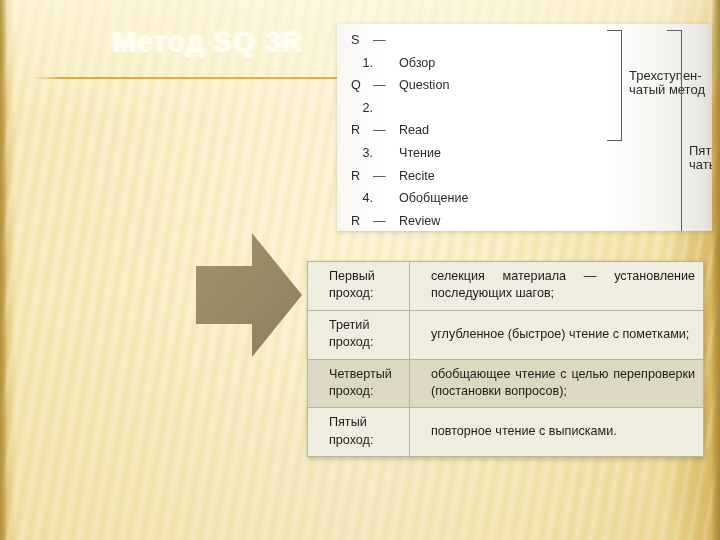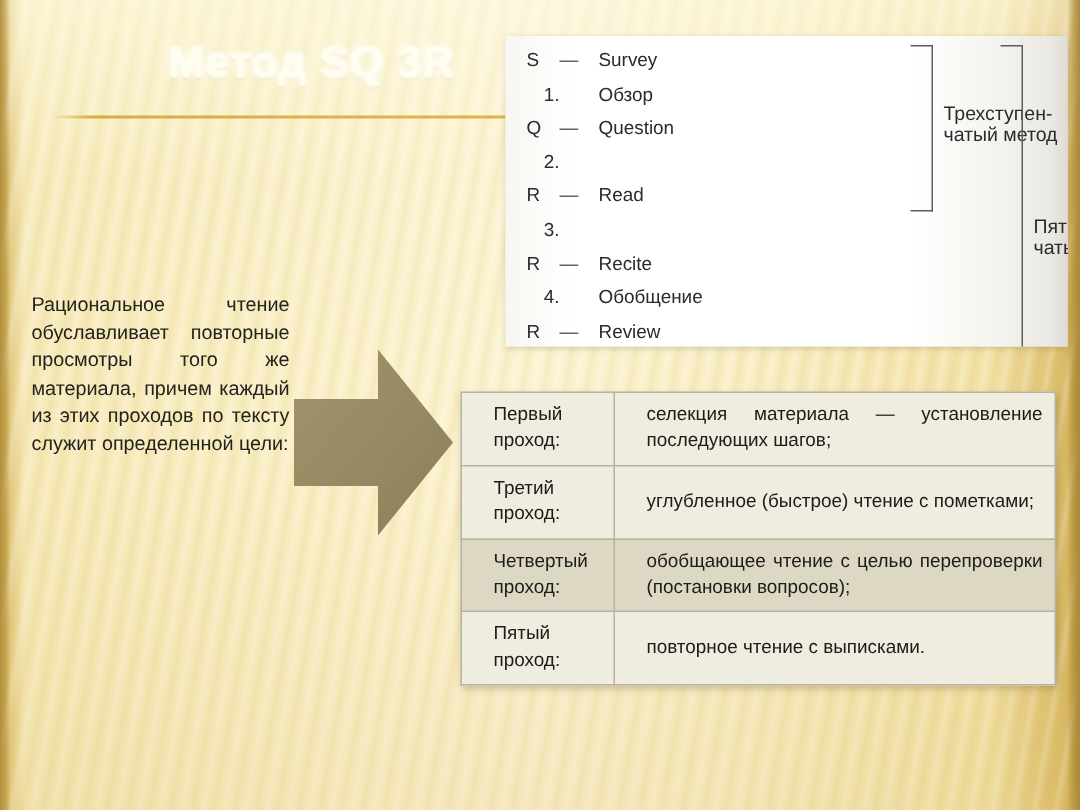--- a/index.html
+++ b/index.html
@@ -227,23 +227,20 @@
 <div id="slide">
 
   <div class="bg-base"></div>
   <div class="bg-stripes"></div>
   <div class="bg-vshade"></div>
 
   <div class="rule"></div>
 
   <div class="title">Метод SQ 3R</div>
 
-  <div class="lead">
-    <span>Рациональное чтение обуславливает повторные просмотры того же материала, причем каждый из этих проходов по тексту служит определенной цели:</span>
-  </div>
 
   <div class="arrow">
     <svg viewBox="0 0 106 130" preserveAspectRatio="none">
       <defs>
         <linearGradient id="argrad" x1="0" y1="0" x2="1" y2="1">
           <stop offset="0%" stop-color="#a2946c"></stop>
           <stop offset="55%" stop-color="#968963"></stop>
           <stop offset="100%" stop-color="#8a7d58"></stop>
         </linearGradient>
       </defs>
@@ -251,21 +248,20 @@
     </svg>
   </div>
 
   <div class="figure">
     <div class="sheet"></div>
 
     <div class="fig-list">
       <div class="fig-row">
         <span class="fig-key">S</span>
         <span class="fig-dash">—</span>
-        <span class="fig-word">Survey</span>
       </div>
       <div class="fig-row num">
         <span class="fig-key">1.</span>
         <span class="fig-dash"></span>
         <span class="fig-word">Обзор</span>
       </div>
       <div class="fig-row">
         <span class="fig-key">Q</span>
         <span class="fig-dash">—</span>
         <span class="fig-word">Question</span>
@@ -275,20 +271,21 @@
         <span class="fig-dash"></span>
       </div>
       <div class="fig-row">
         <span class="fig-key">R</span>
         <span class="fig-dash">—</span>
         <span class="fig-word">Read</span>
       </div>
       <div class="fig-row num">
         <span class="fig-key">3.</span>
         <span class="fig-dash"></span>
+        <span class="fig-word">Чтение</span>
       </div>
       <div class="fig-row">
         <span class="fig-key">R</span>
         <span class="fig-dash">—</span>
         <span class="fig-word">Recite</span>
       </div>
       <div class="fig-row num">
         <span class="fig-key">4.</span>
         <span class="fig-dash"></span>
         <span class="fig-word">Обобщение</span>

